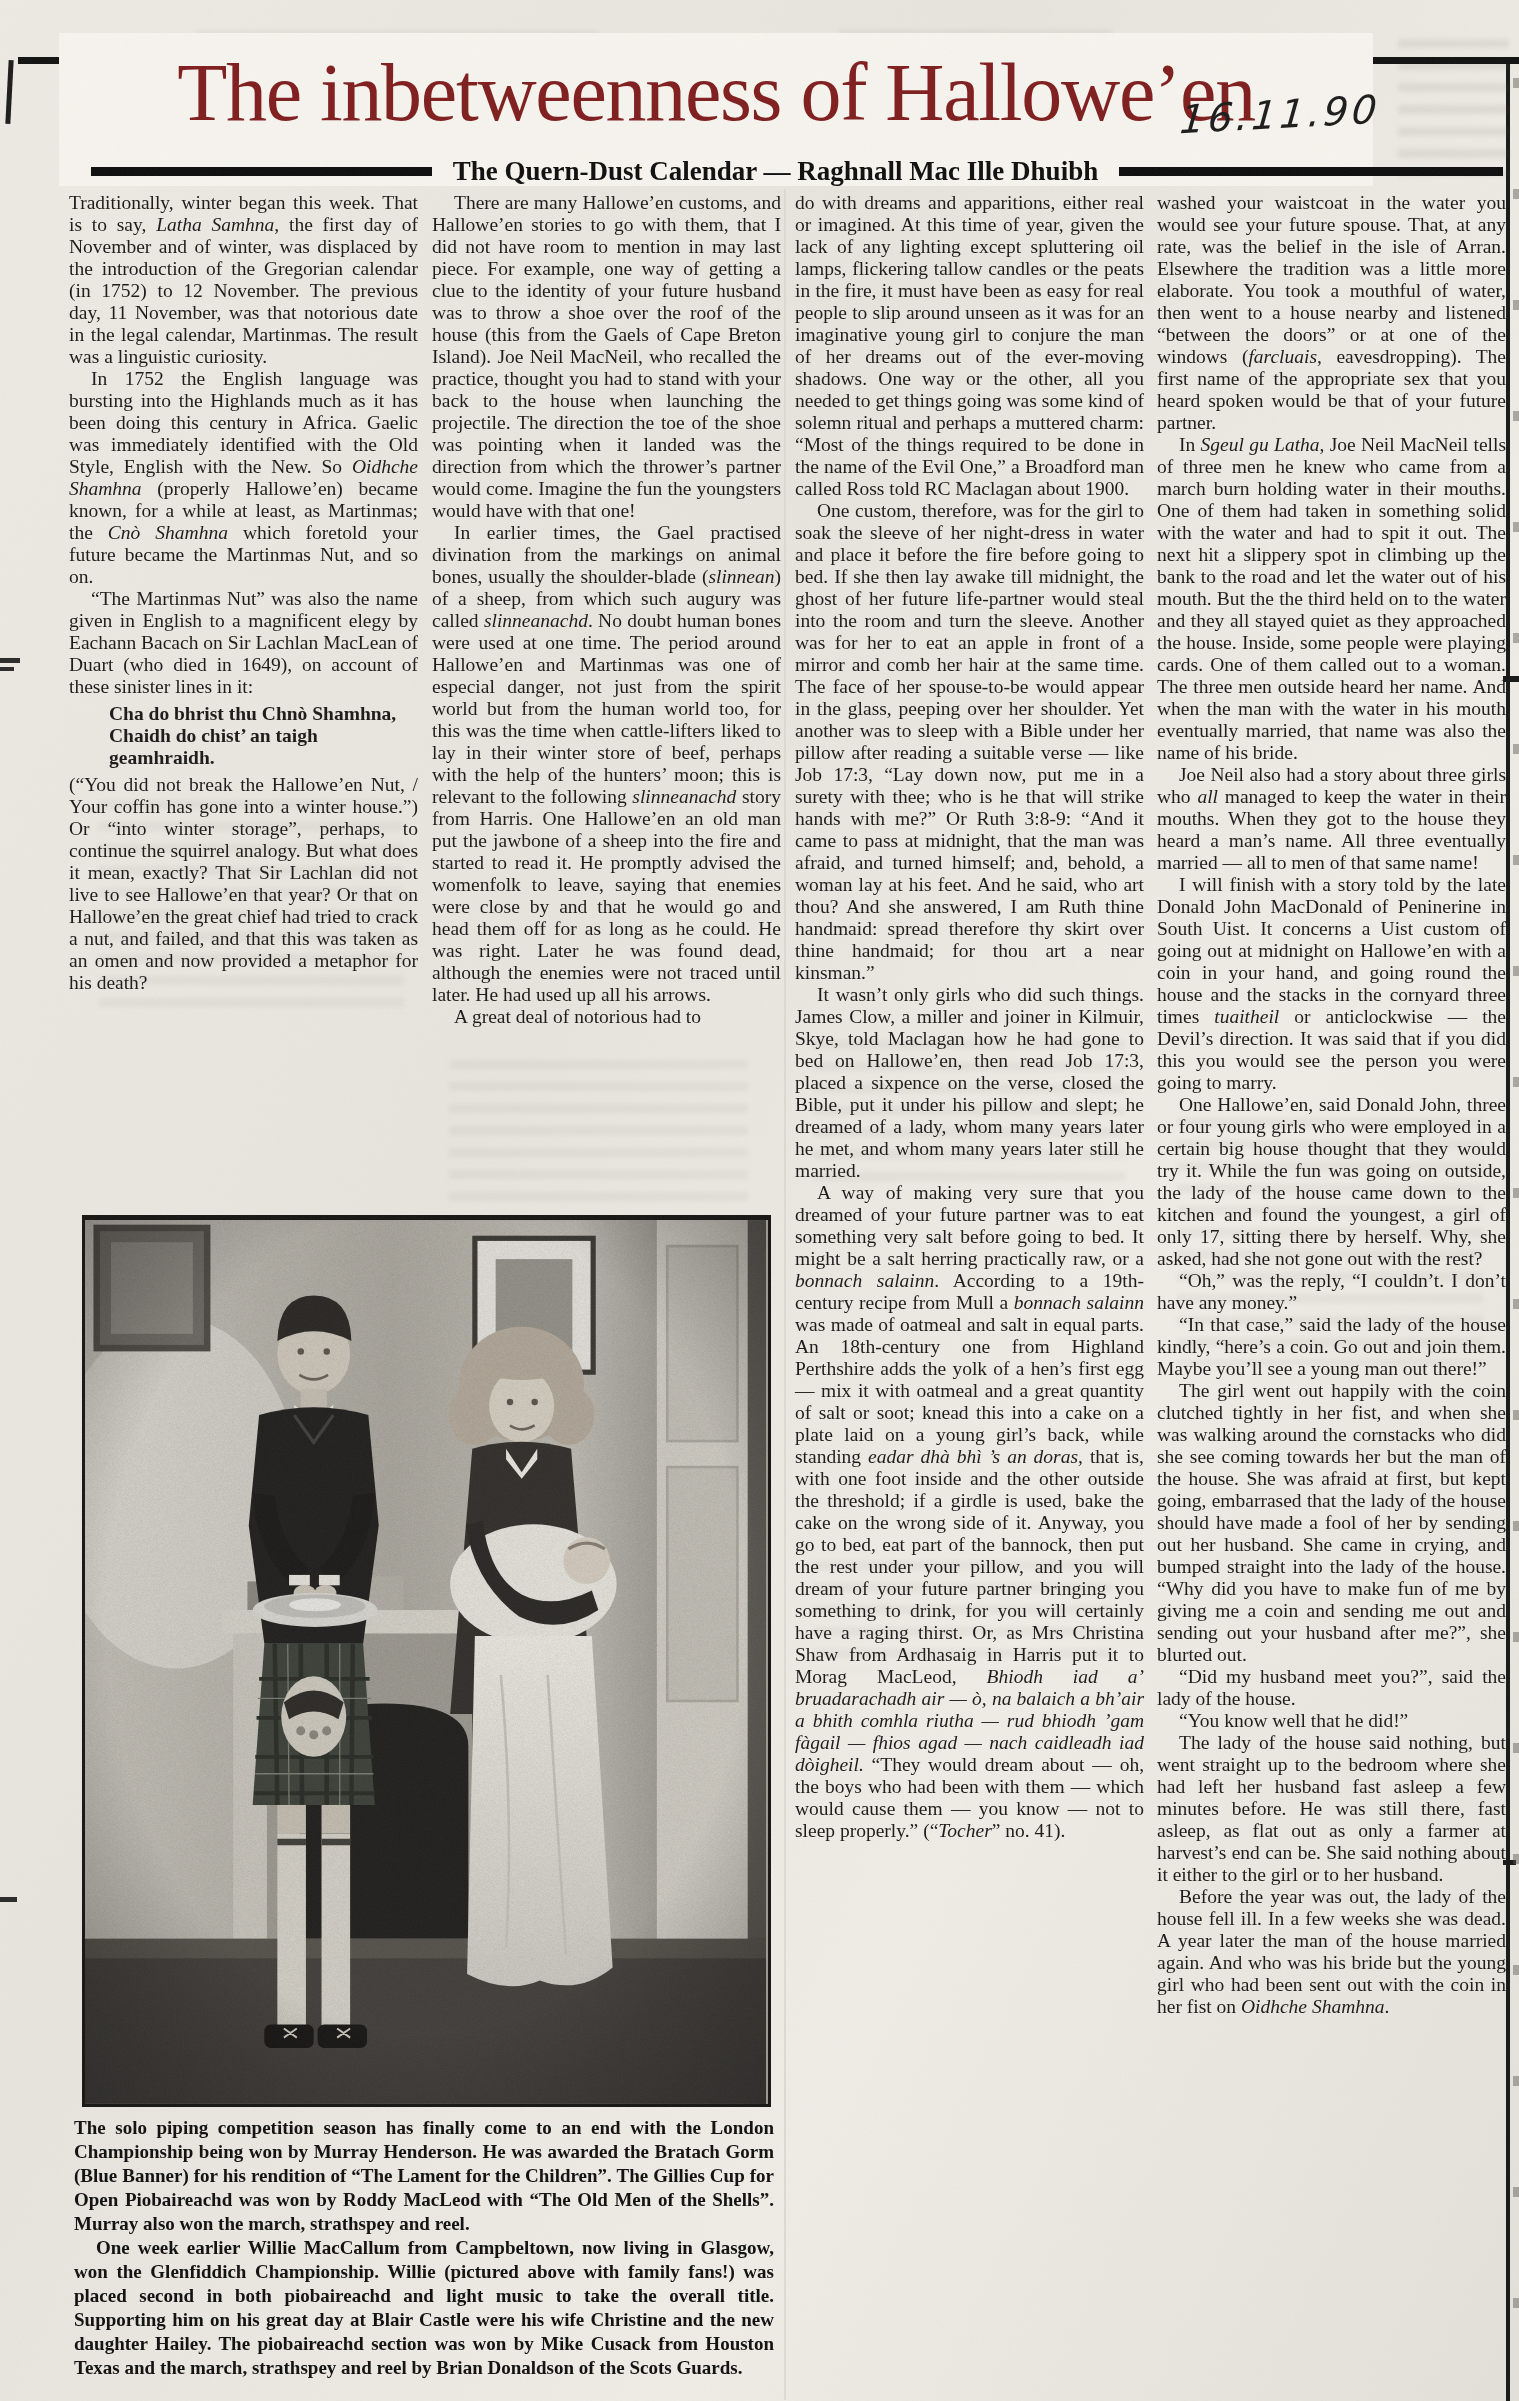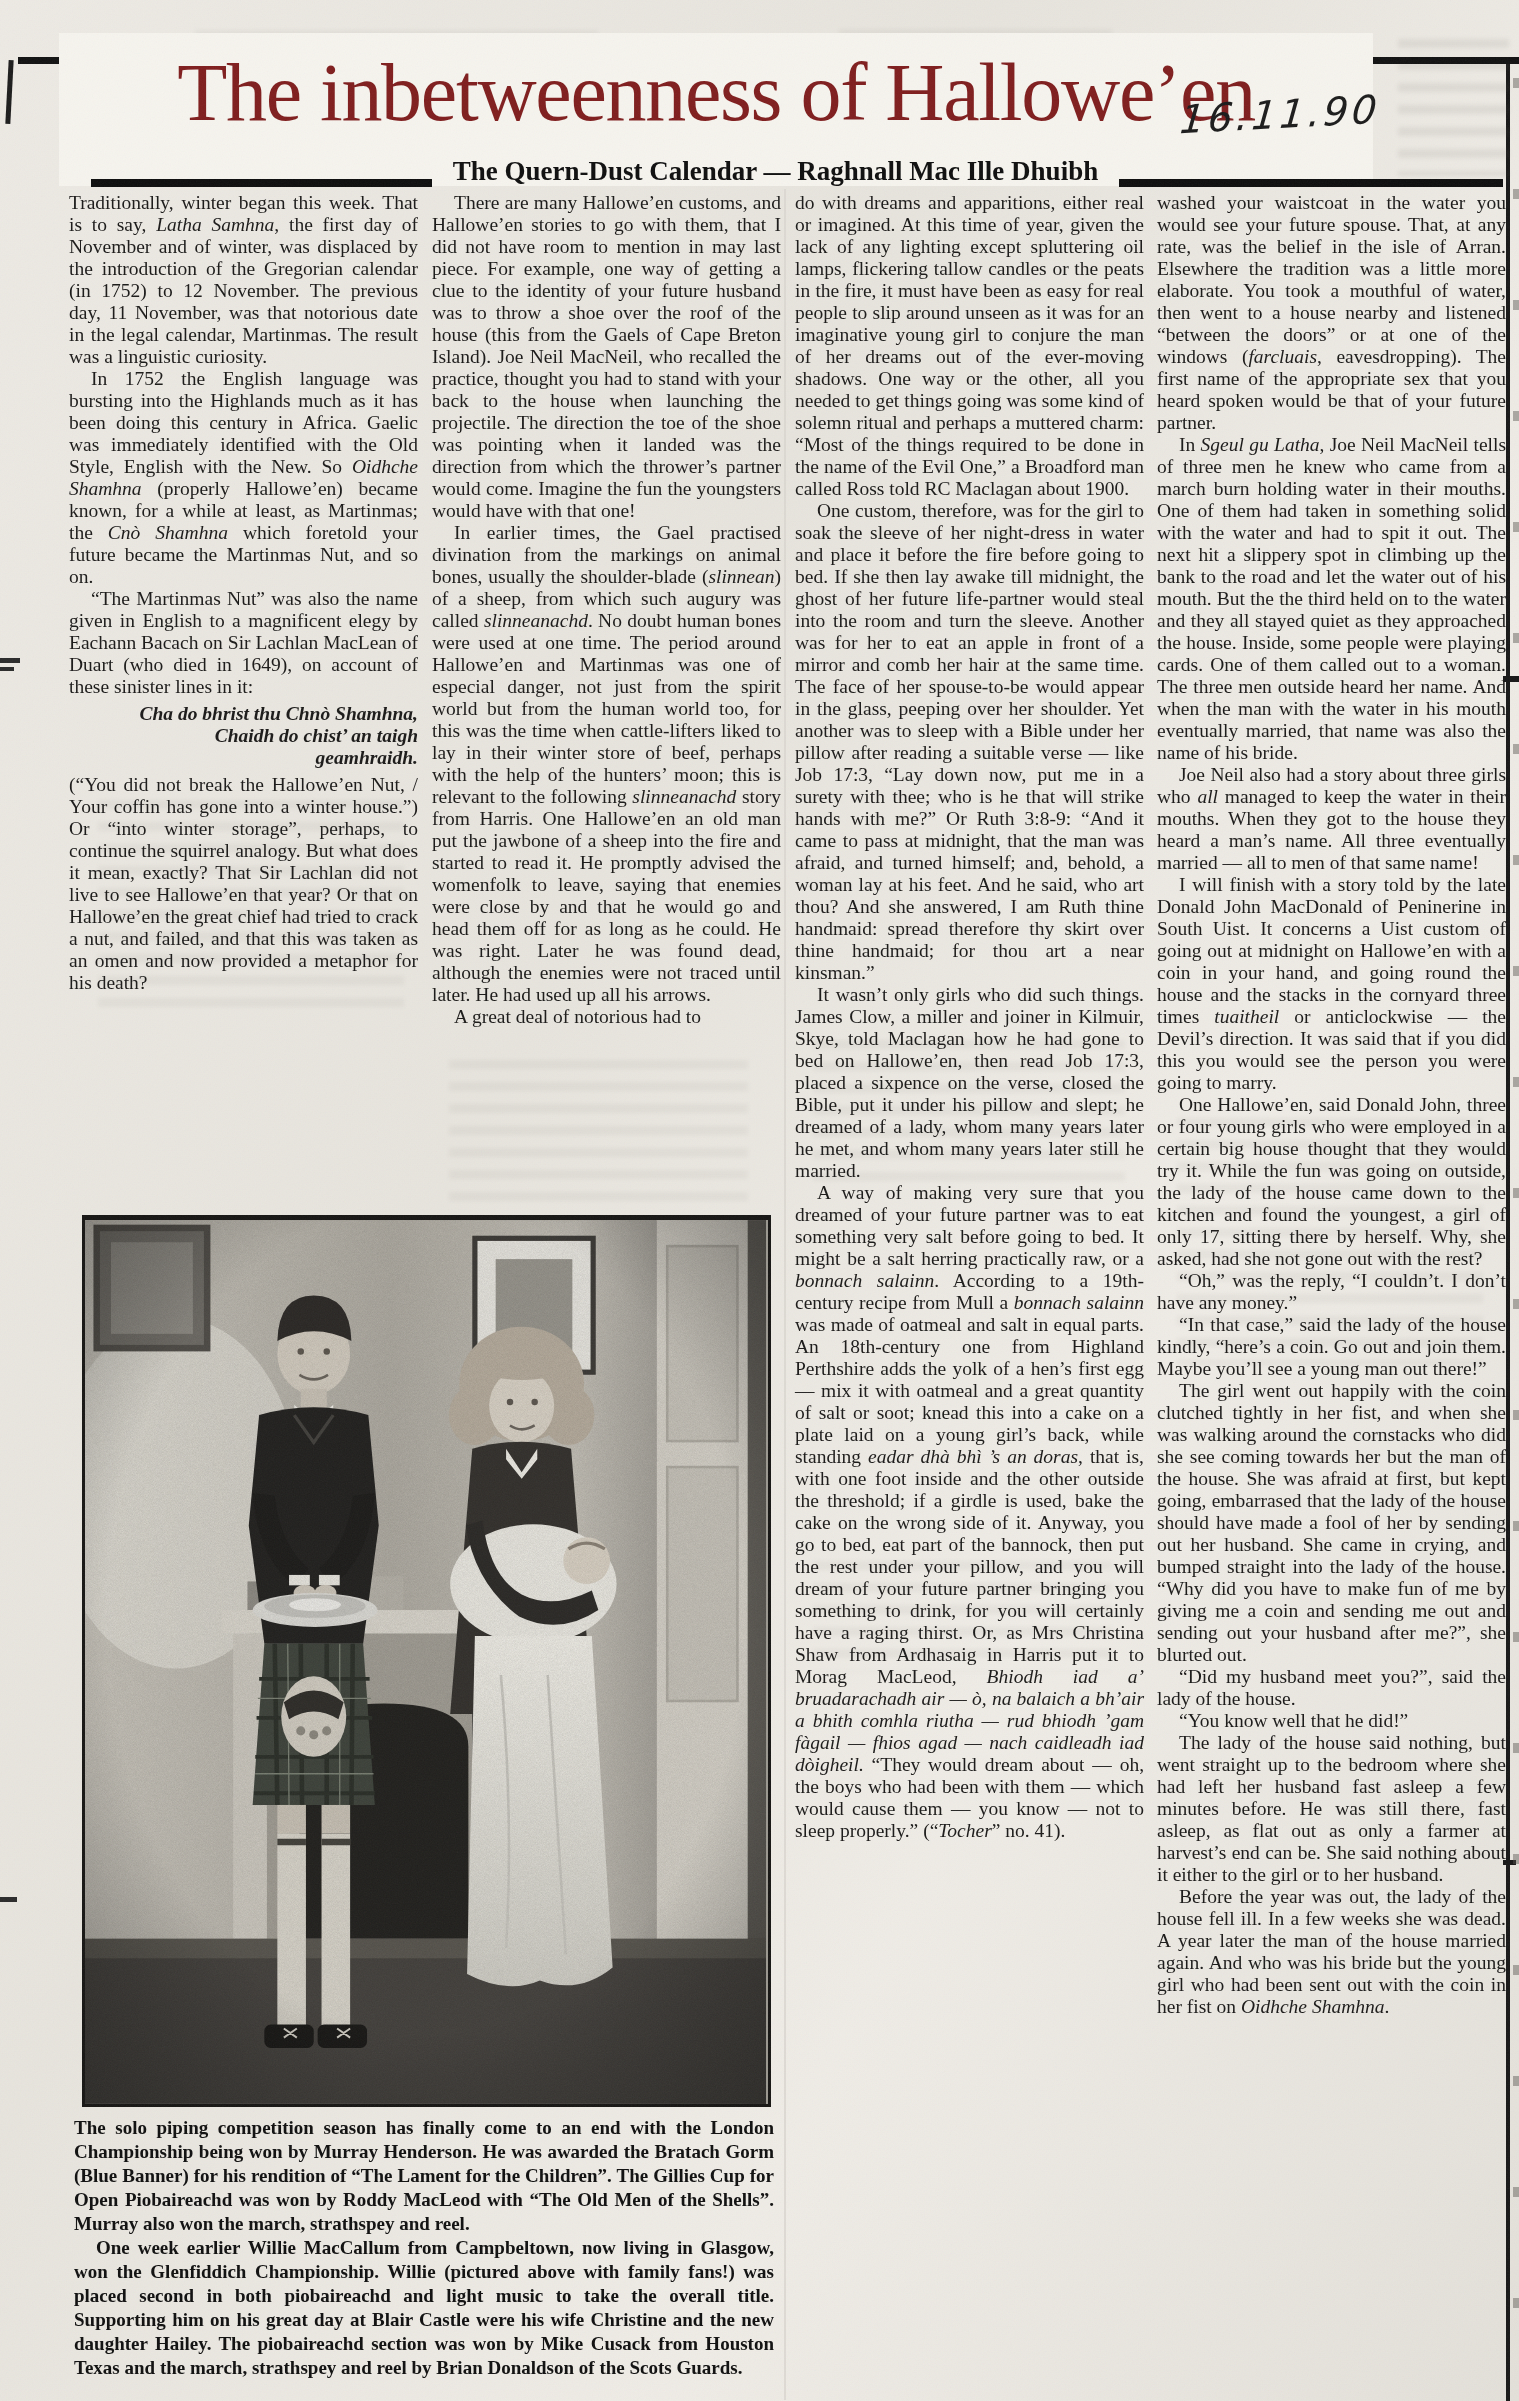--- a/index.html
+++ b/index.html
@@ -17,31 +17,31 @@
   .right-tick-b{position:absolute;left:1503px;top:1860px;width:13px;height:4.6px;background:#161616;}
   .edge-strip{position:absolute;left:1513px;top:78px;width:5.9px;height:2315px;
         background:repeating-linear-gradient(180deg,#55524d 0 10.4px,transparent 10.4px 111px);opacity:.45;}
   .ghost{position:absolute;background:repeating-linear-gradient(180deg,rgba(110,105,98,.55) 0 9px,rgba(0,0,0,0) 9px 22px);
         opacity:.12;filter:blur(2px);transform:scaleX(-1);z-index:1;}
   .crease{position:absolute;left:784px;top:189px;width:2px;height:2211px;background:#d9d6cf;opacity:.8;}
 
   .headline-box{position:absolute;left:59px;top:33px;width:1314px;height:153px;background:#f6f4ee;z-index:4;}
   .headline-box h1{margin:3px;padding-top:10.4px;text-align:center;white-space:nowrap;
         font-size:82px;font-weight:normal;letter-spacing:-1.3px;color:#7f1d1d;}
-  .byline-row{position:absolute;left:91px;top:156px;width:1412px;display:flex;align-items:flex-end;gap:11.7px;z-index:5;}
+  .byline-row{position:absolute;left:91px;top:156px;width:1412px;display:flex;align-items:center;gap:11.7px;z-index:5;}
   .byline-bar-left{flex:0 0 auto;width:341px;height:8.5px;background:#0d0d0d;}
   .byline-bar-right{flex:0 0 auto;width:384px;height:8.5px;background:#0d0d0d;}
   .byline-row h2{margin:0;flex:1 1 auto;text-align:center;white-space:nowrap;font-size:27px;font-weight:bold;color:#0e0e0e;}
   .handwritten{position:absolute;left:1180px;top:92px;z-index:6;font-family:"DejaVu Sans",sans-serif;
         font-style:italic;font-size:39px;letter-spacing:3.3px;color:#1b1b1b;transform:rotate(-3deg) skewX(-8deg);}
 
   .col{position:absolute;top:192px;width:349px;text-align:justify;font-size:19.5px;line-height:22px;z-index:5;}
   .col p{margin:0;text-indent:22px;}
   .col p.flush{text-indent:0;}
-  .col p.verse{margin:5.2px 0;padding-left:40px;text-indent:0;text-align:right;font-weight:bold;font-style:italic;}
+  .col p.verse{margin:5.2px 0;padding-left:40px;text-indent:0;text-align:left;font-weight:bold;}
   .col1{left:69px;} .col2{left:432px;} .col3{left:795px;} .col4{left:1157px;}
 
   .photo{position:absolute;left:82px;top:1215px;width:689px;height:892px;margin:0;
         border:3.9px solid #161513;border-top-width:5.9px;box-sizing:border-box;background:#9a978f;z-index:6;overflow:hidden;}
   .caption{position:absolute;left:74px;top:2116px;width:700px;z-index:5;
         font-size:19px;line-height:24px;font-weight:bold;text-align:justify;color:#0f0f0f;}
   .caption p{margin:0;text-indent:22px;}
   .caption p.flush{text-indent:0;}
 </style>
 </head>

